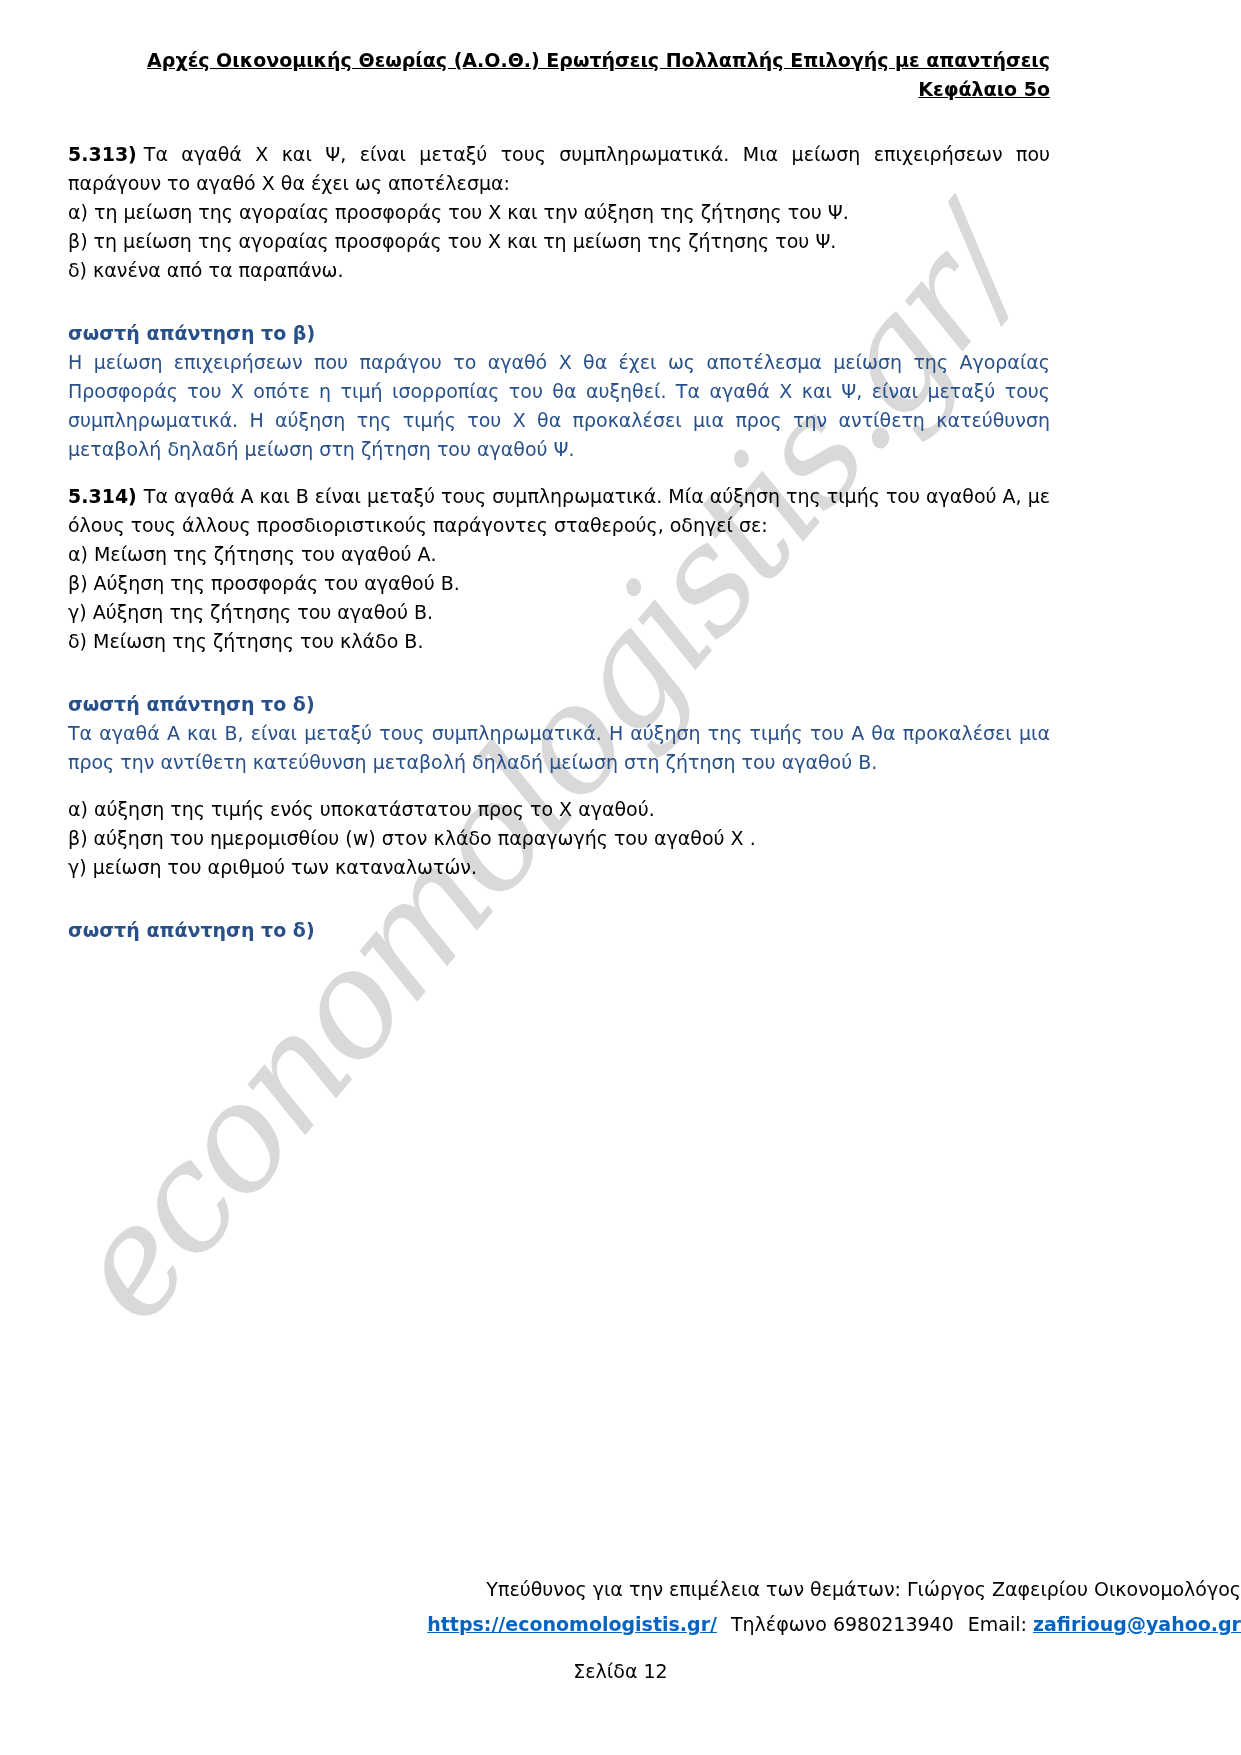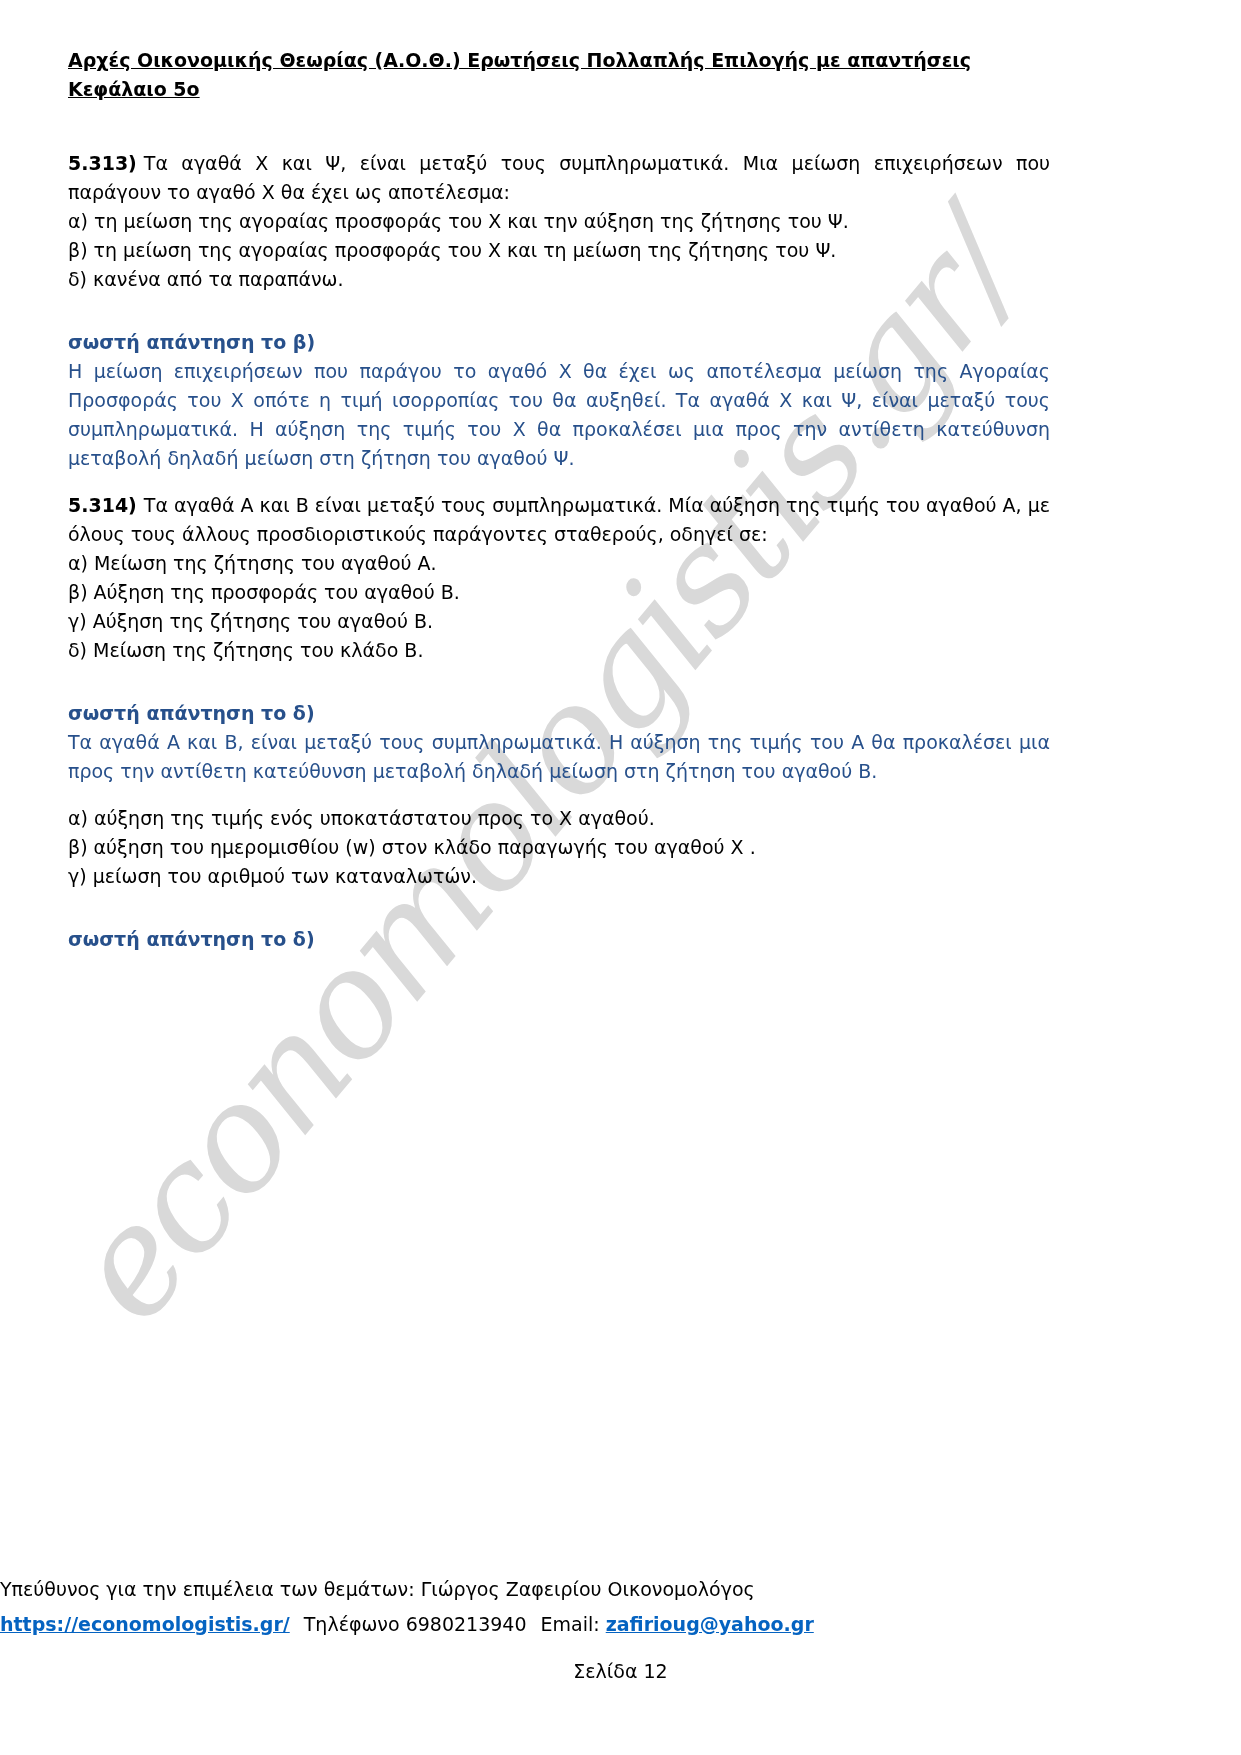--- a/index.html
+++ b/index.html
@@ -26,39 +26,39 @@
   }
   .content {
     position: absolute;
     left: 68px; top: 46px;
     width: 982px;
     z-index: 1;
     font-size: 19px;
     line-height: 29px;
   }
   .page-header {
-    text-align: left;
+    text-align: right;
     font-weight: bold;
     text-decoration: underline;
-    margin: 0 0 45px 0;
+    margin: 0 0 36px 0;
     font-size: 19px;
   }
   .question { margin-top: 18px; }
   .question:first-of-type { margin-top: 17px; }
   .qtext { margin: 0; text-align: justify; }
   .qnum { font-weight: bold; margin-right: 7px; }
   .option { margin: 0; }
   .answer { margin-top: 34px; color: var(--answer-blue, #27508b); }
   .answer-heading { margin: 0; font-weight: bold; }
   .answer-expl { margin: 0; text-align: justify; }
   .footer {
     position: absolute;
     left: 0; top: 1572px;
     width: 100%;
-    text-align: left;
+    text-align: right;
     z-index: 1;
     font-size: 19px;
     line-height: 35px;
   }
   .footer a {
     color: var(--link-blue, #0563C1);
     text-decoration: underline;
     cursor: pointer;
     font-weight: bold;
   }

